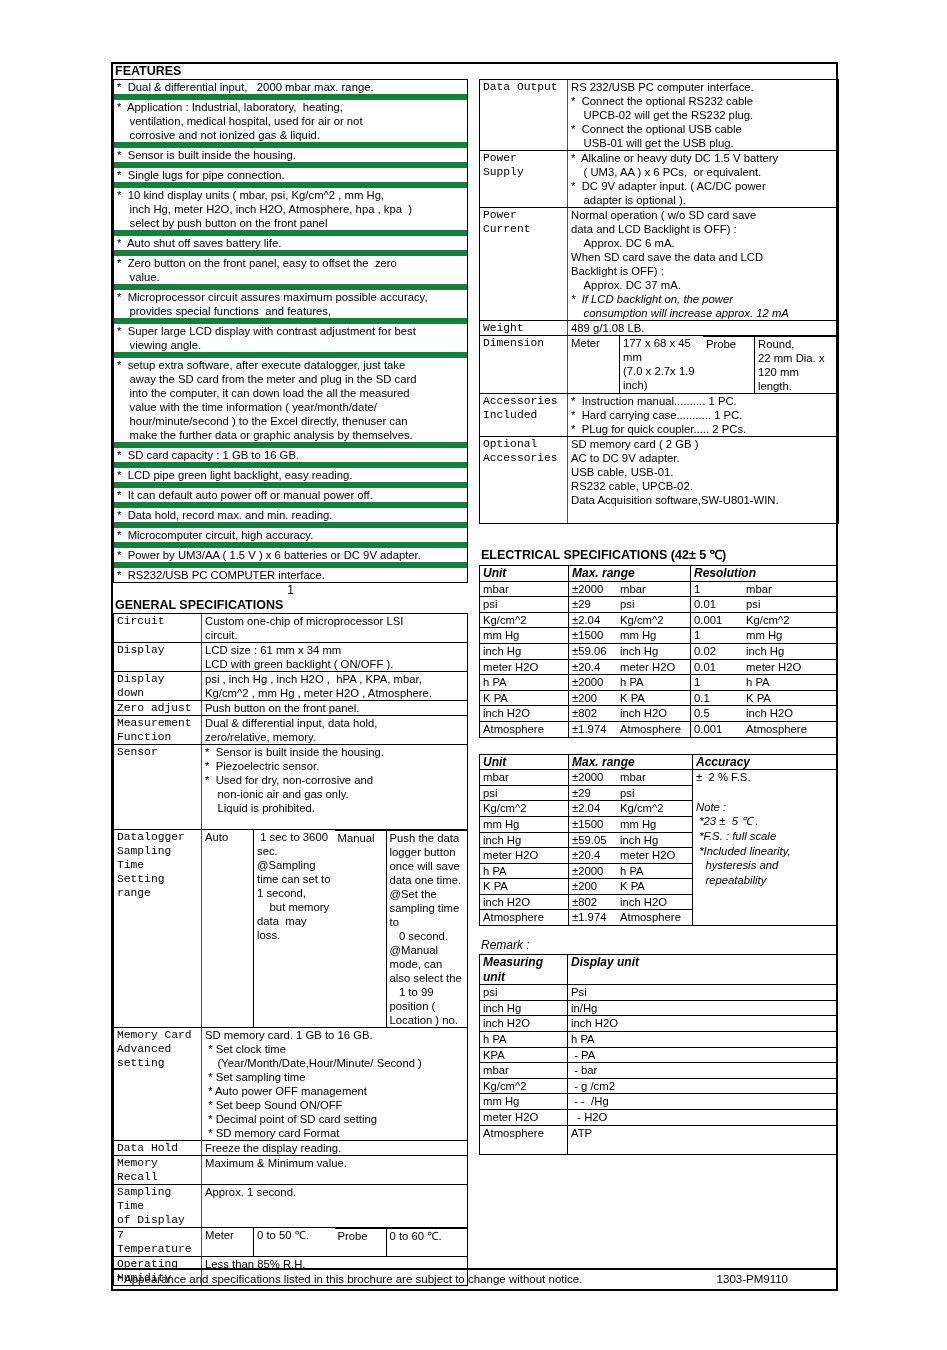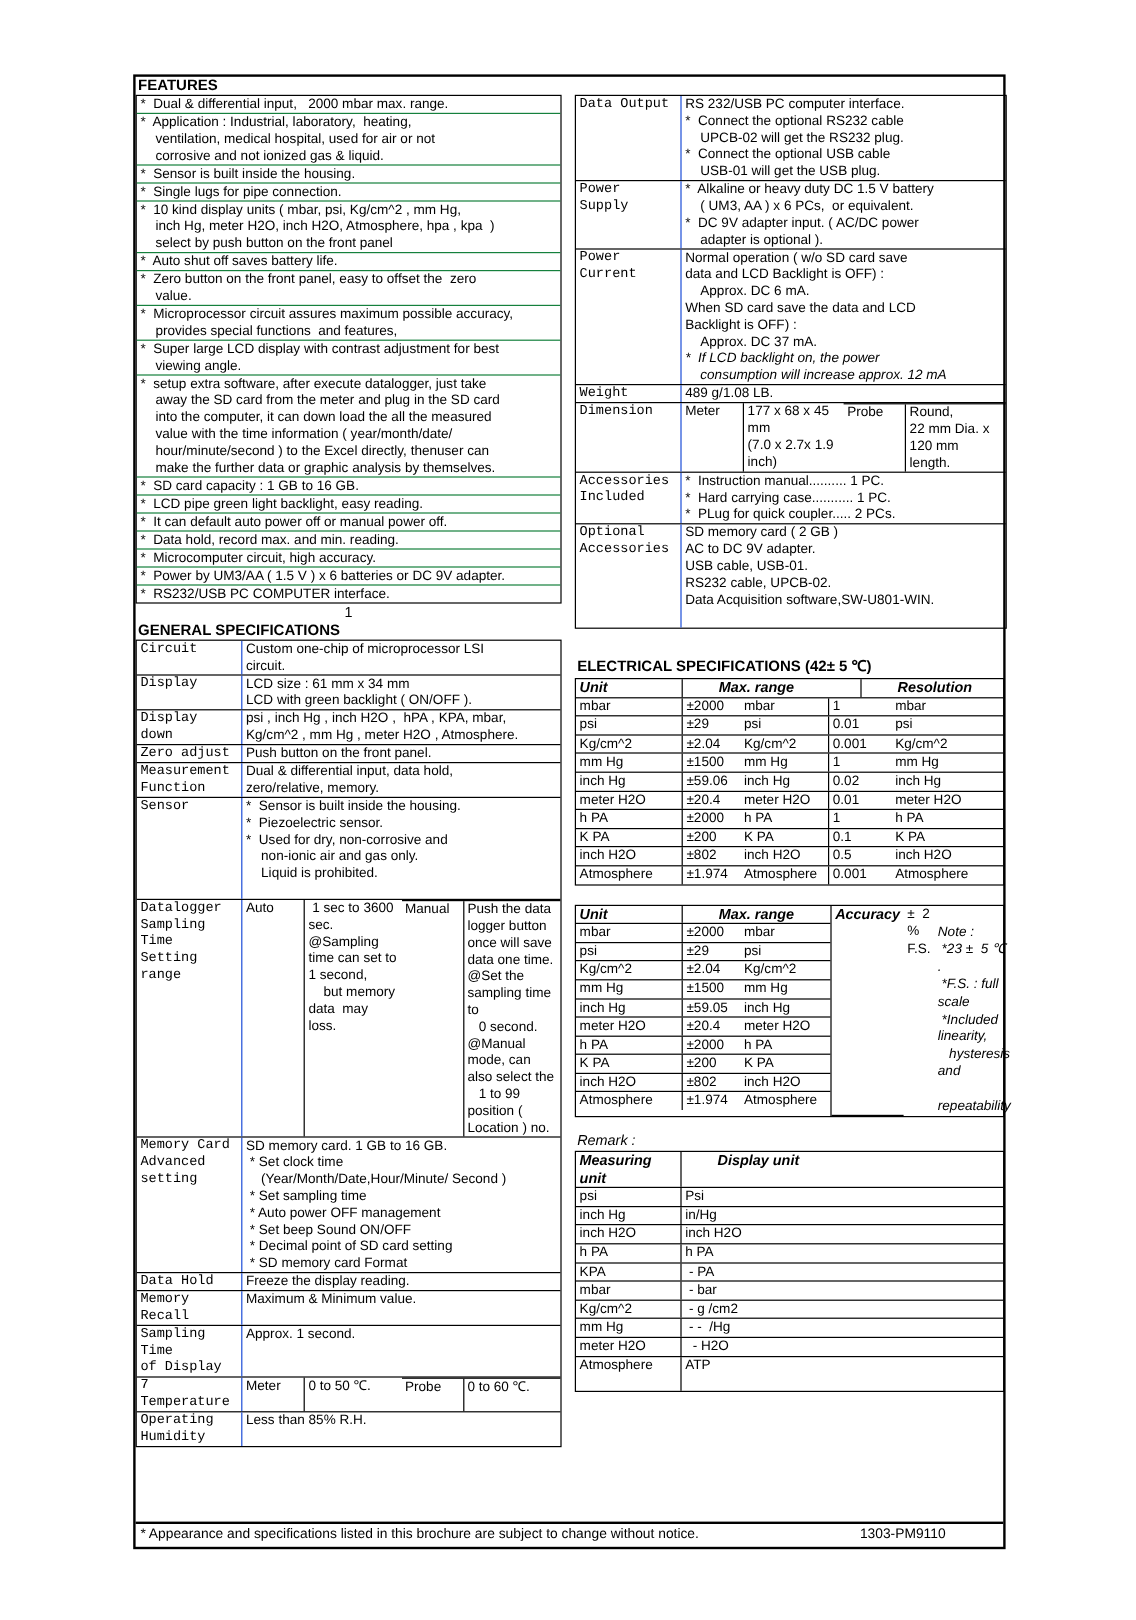--- a/index.html
+++ b/index.html
@@ -15,21 +15,21 @@
   
   .columns{display:flex;align-items:flex-start;}
   .col-left{width:355px;flex:none;}
   .col-right{width:360px;flex:none;margin-left:11px;margin-top:15px;}
   .sec-h{font-weight:bold;font-size:12.5px;line-height:15px;padding-left:2px;}
   .pre{white-space:pre-wrap;}
   .it{font-style:italic;}
   
   .tbl{border:1px solid #000;font-size:11.3px;line-height:14px;box-sizing:border-box;width:100%;}
   .frow{padding:0 3px;}
-  .frow + .frow{border-top:1px solid #15803d;}
+  .frow + .frow{border-top:6px solid #15803d;}
   .srow{display:flex;}
   .srow + .srow{border-top:1px solid #000;}
   .slabel{width:88px;flex:none;border-right:1px solid #1d4ed8;padding:0 3px;white-space:pre-line;box-sizing:border-box;font-family:Liberation Mono, monospace;}
   .sval{flex:1;padding:0 3px;min-width:0;}
   .subcol{flex:1;display:flex;flex-direction:row;min-width:0;}
   .subrow{display:flex;flex:1;}
   .subrow + .subrow{border-top:1px solid #000;justify-content:center;}
   .subkey{width:52px;flex:none;border-right:1px solid #000;padding:0 3px;box-sizing:border-box;}
   .subval{flex:1;padding:0 3px;min-width:0;}
   .padb{padding-bottom:14px;}
@@ -39,26 +39,26 @@
   .elec-h{font-weight:bold;font-size:12.5px;line-height:15px;margin-top:24px;margin-bottom:2px;padding-left:2px;}
   .etbl{border:1px solid #000;font-size:11.3px;line-height:14.6px;box-sizing:border-box;width:358px;}
   .erow{display:flex;}
   .erow + .erow{border-top:1px solid #000;}
   .ec{padding:0 3px;box-sizing:border-box;}
   .c1{width:89px;flex:none;border-right:1px solid #000;}
   .c2{width:122px;flex:none;border-right:1px solid #000;display:flex;}
   .c3{flex:1;display:flex;}
   .numa{width:48px;flex:none;}
   .numb{width:52px;flex:none;}
-  .hdr{font-weight:bold;font-style:italic;font-size:12px;gap:27px;}
+  .hdr{font-weight:bold;font-style:italic;font-size:12px;}
   .t2{display:flex;border:1px solid #000;font-size:11.3px;line-height:14.6px;box-sizing:border-box;width:358px;margin-top:16px;}
   .t2l{width:212px;flex:none;}
   .t2l .erow + .erow{border-top:1px solid #000;}
   .t2c2{flex:1;display:flex;padding:0 3px;}
-  .t2r{flex:1;border-left:1px solid #000;display:flex;flex-direction:row;}
+  .t2r{flex:1;border-left:1px solid #000;display:flex;flex-direction:column;}
   .t2r-hd{border-bottom:1px solid #000;padding:0 3px;}
   .t2r-acc{padding:0 3px;}
   .t2r-note{padding:1px 3px 0 3px;margin-top:14px;}
   
   .remark-label{font-style:italic;font-size:12px;line-height:15px;margin-top:12px;padding-left:2px;}
   .rtbl{border:1px solid #000;font-size:11.3px;line-height:14.6px;box-sizing:border-box;width:358px;margin-top:1px;}
   .rrow{display:flex;}
   .rrow + .rrow{border-top:1px solid #000;}
   .rc1{width:88px;flex:none;border-right:1px solid #000;padding:0 3px;white-space:pre-line;box-sizing:border-box;}
   .rc2{flex:1;padding:0 3px;white-space:pre;min-width:0;}

